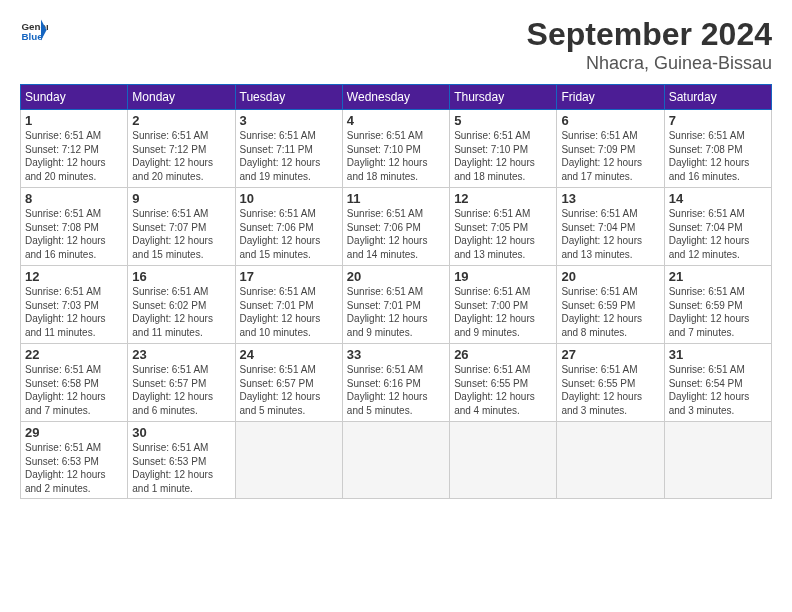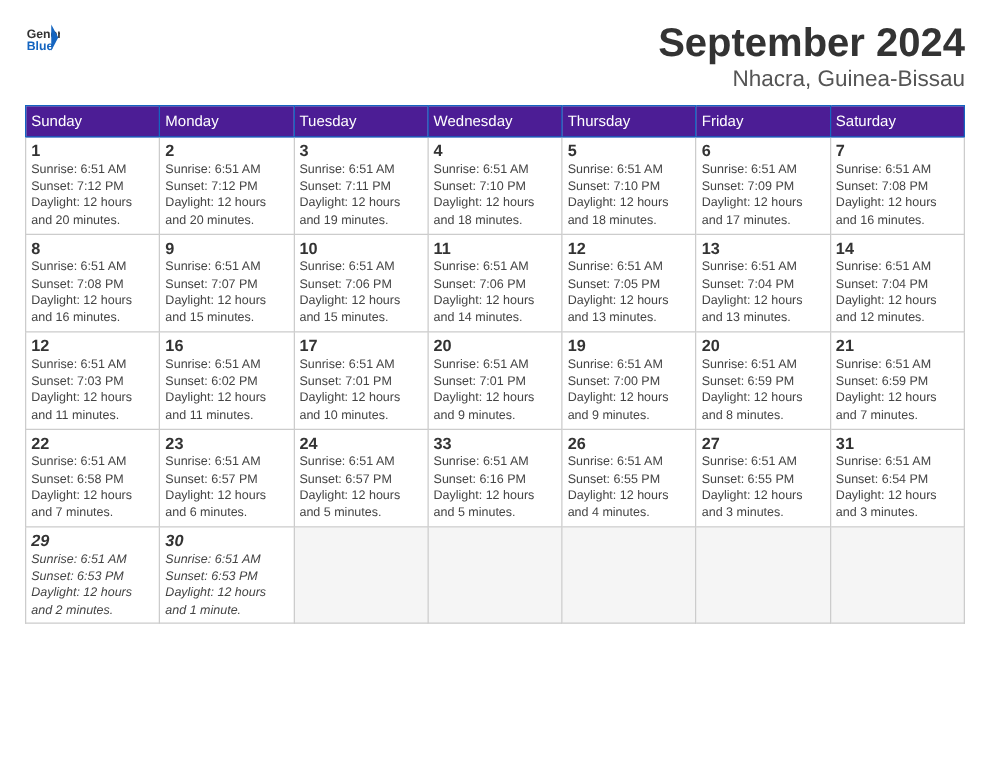--- a/index.html
+++ b/index.html
@@ -75,21 +75,20 @@
       display: block;
       margin-bottom: 1px;
     }
     .day-info {
       color: #444;
       font-size: 10px;
       line-height: 1.35;
     }
     .last-row td {
       height: 68px;
-      font-style: italic;
     }
   </style>
 </head>
 <body>
 
 <div class="page">
   <div class="header">
     <div class="logo">
       <svg class="logo-icon" viewBox="0 0 40 40">
         <text x="2" y="20" font-size="14" font-weight="bold" fill="#333">General</text>

